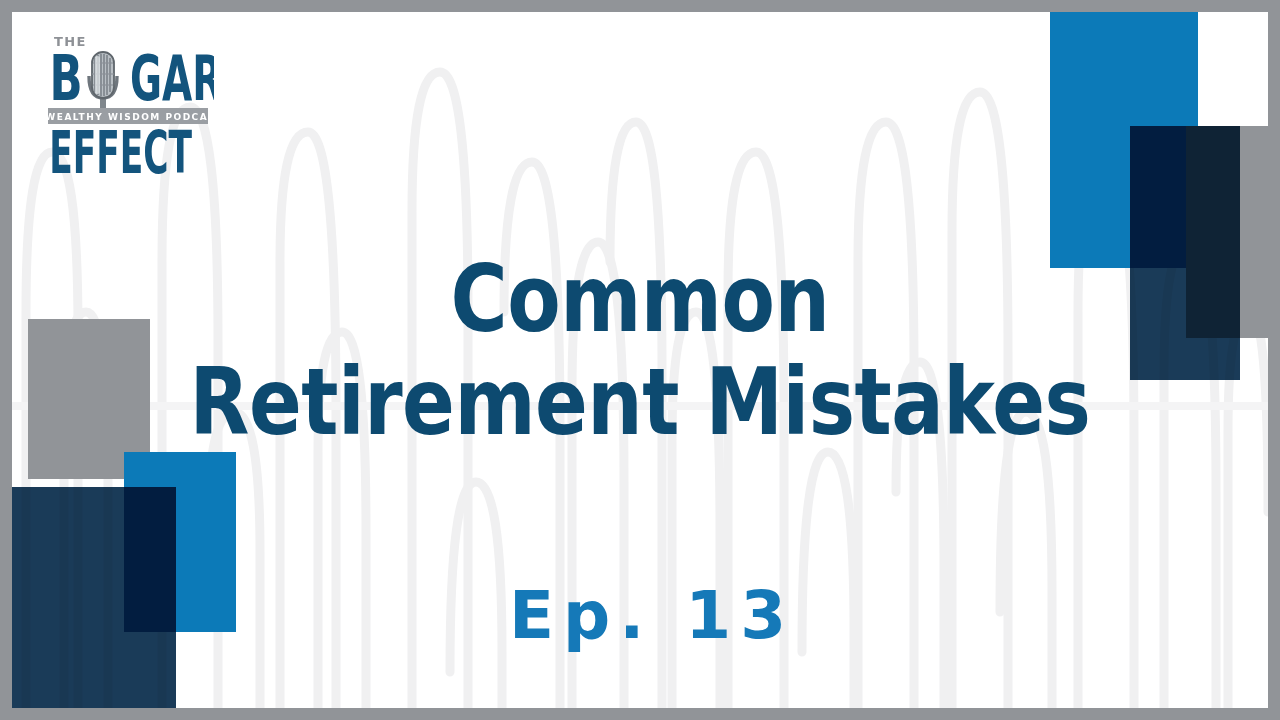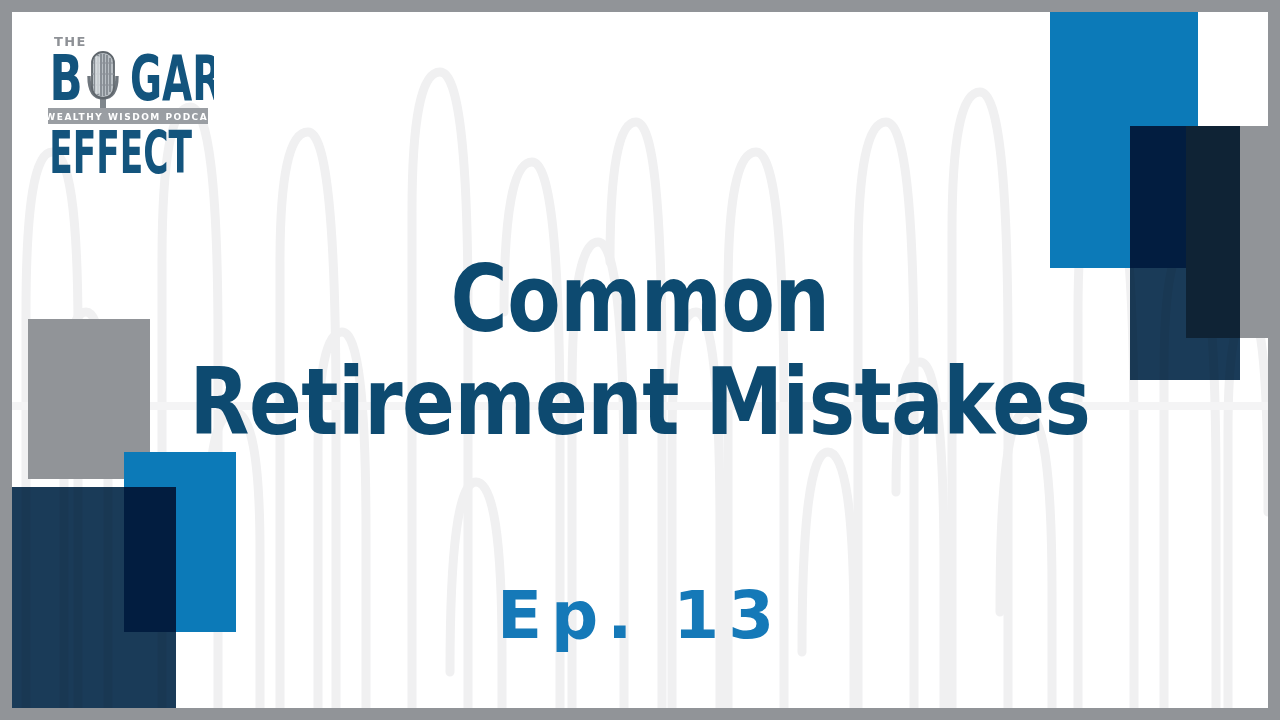--- a/index.html
+++ b/index.html
@@ -72,21 +72,21 @@
     letter-spacing:-0.5px;
     transform:scaleX(.94);
     transform-origin:center top;
     white-space:nowrap;
   }
   #headline .hl-line { display:block; }
 
   
   #episode {
     position:absolute;
-    left:0; top:565px;
+    left:12px; top:565px;
     width:1256px;
     text-align:center;
     color:#1579b8;
     font-family:"DejaVu Sans","Liberation Sans", sans-serif;
     font-weight:bold;
     font-size:66px;
     letter-spacing:9px;
   }
 </style>
 </head>

